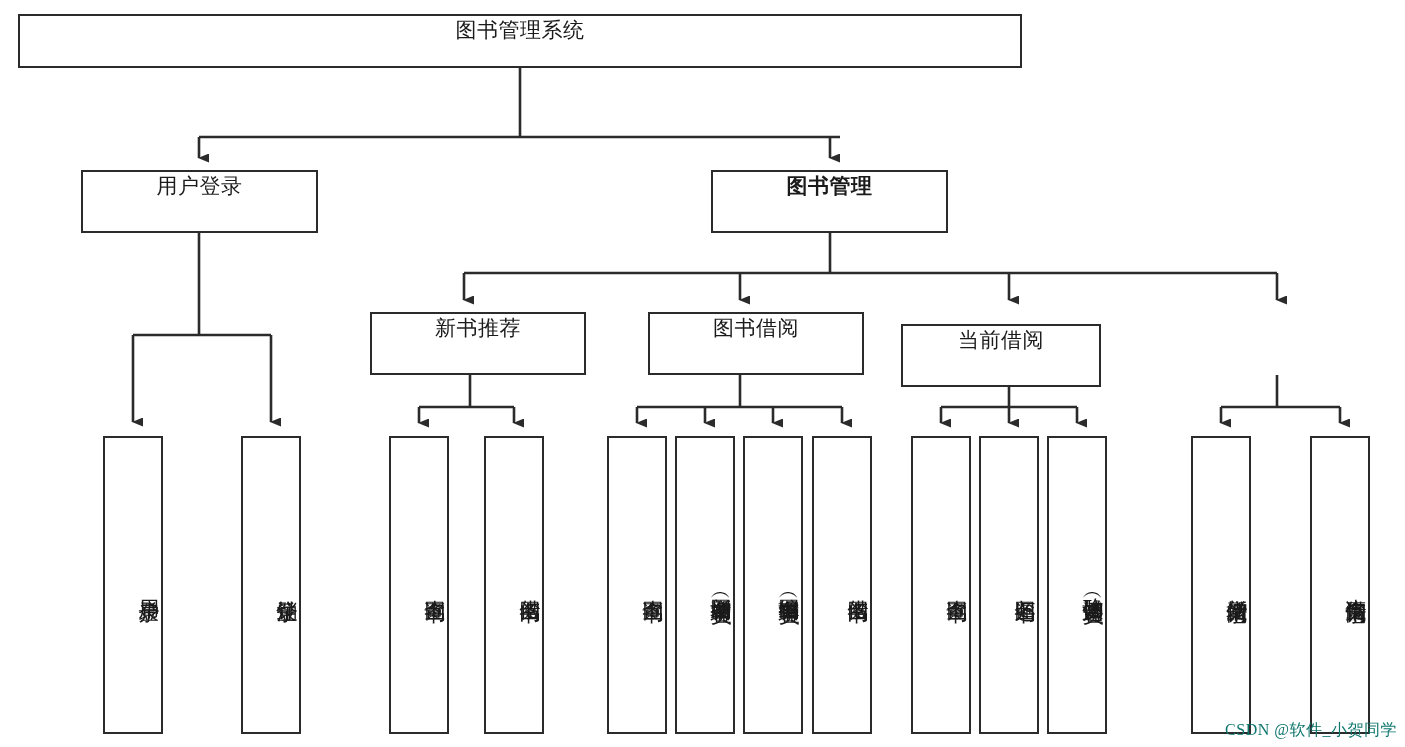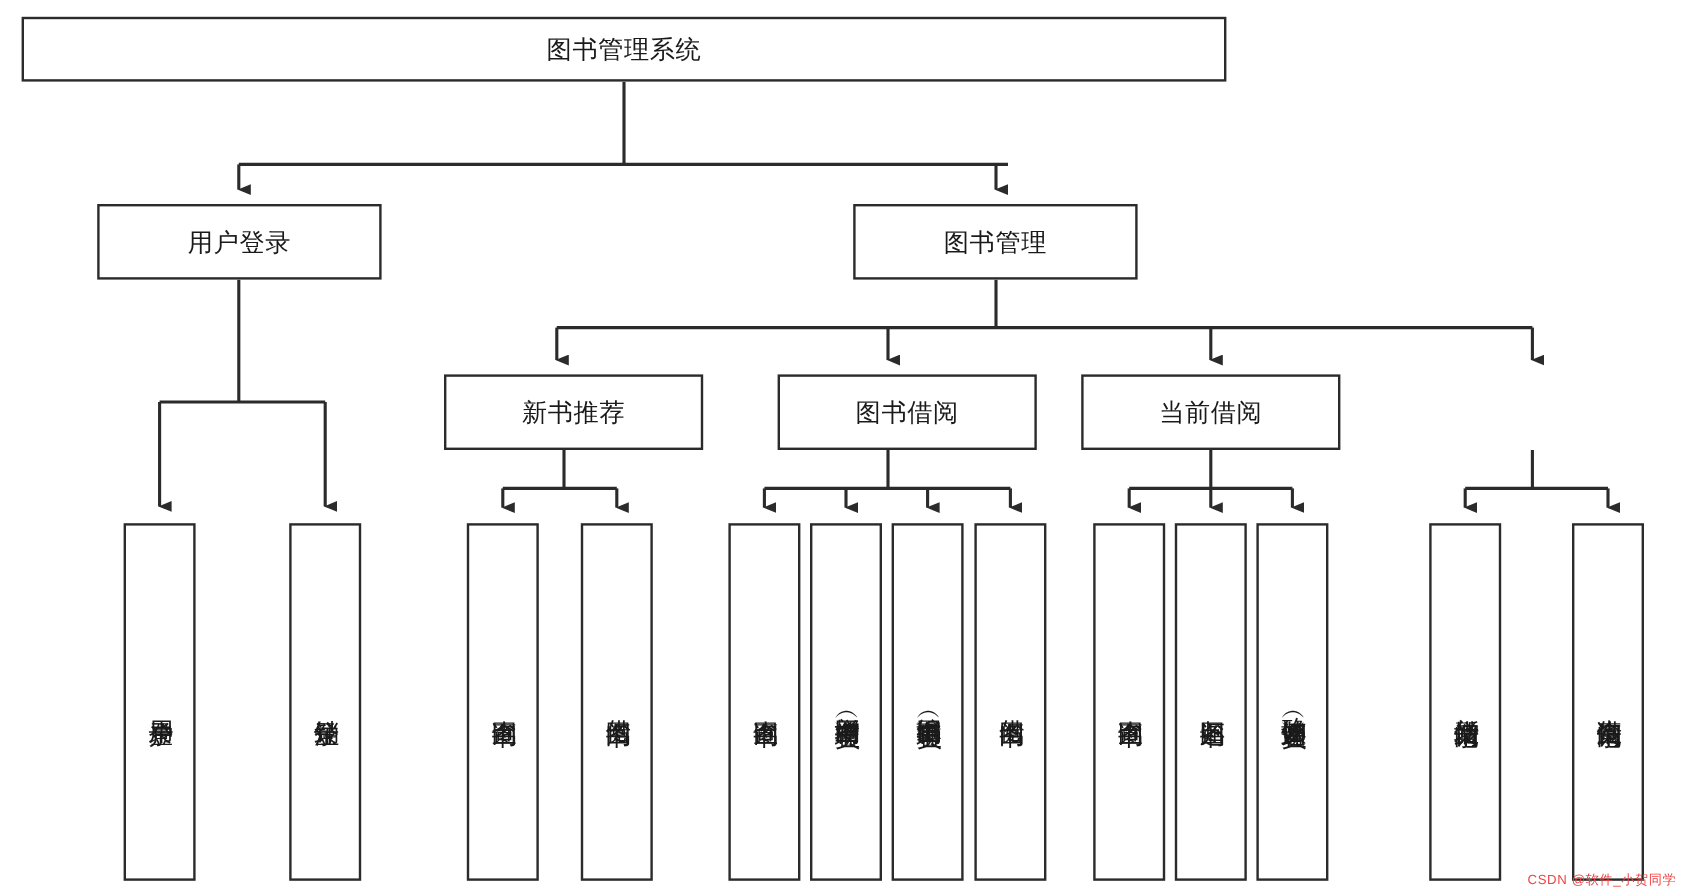--- a/index.html
+++ b/index.html
@@ -24,21 +24,20 @@
     width: 1405px;
     height: 747px;
     pointer-events: none;
   }
   .node {
     position: absolute;
     box-sizing: border-box;
     background: #ffffff;
     border: 2px solid #2b2b2b;
     display: flex;
-    align-items: center;
     justify-content: center;
     color: #1a1a1a;
   }
   .node.horiz {
     font-size: 21px;
     letter-spacing: 0.5px;
   }
   .node.vert {
     writing-mode: vertical-rl;
     text-orientation: upright;
@@ -54,24 +53,25 @@
     white-space: normal;
     text-align: center;
   }
   .label {
     white-space: nowrap;
   }
   .watermark {
     position: absolute;
     right: 8px;
     bottom: 6px;
-    font-size: 11px;
-    color: #ef4444;
+    font-size: 16px;
+    color: #0f766e;
     letter-spacing: 0.5px;
     white-space: nowrap;
+    font-family: Liberation Serif, serif;
   }
 </style>
 </head>
 <body>
 
 <div id="canvas">
 
   <svg class="connectors" viewBox="0 0 1405 747" xmlns="http://www.w3.org/2000/svg">
     <defs>
       <marker id="arrow" markerWidth="10" markerHeight="11" refX="4.5" refY="10" orient="auto" markerUnits="userSpaceOnUse">
@@ -122,31 +122,31 @@
     </g>
   </svg>
 
   <div class="node horiz" style="left:18px; top:14px; width:1004px; height:54px;">
     <span class="label">图书管理系统</span>
   </div>
 
   <div class="node horiz" style="left:81px; top:170px; width:237px; height:63px;">
     <span class="label">用户登录</span>
   </div>
-  <div class="node horiz" style="left:711px; top:170px; width:237px; height:63px;">
+  <div class="node horiz" style="left:711px; top:170px; width:237px; height:63px;font-weight:bold;">
     <span class="label">图书管理</span>
   </div>
 
   <div class="node horiz" style="left:370px; top:312px; width:216px; height:63px;">
     <span class="label">新书推荐</span>
   </div>
   <div class="node horiz" style="left:632px; top:312px; width:216px; height:63px;margin-left:16px;">
     <span class="label">图书借阅</span>
   </div>
-  <div class="node horiz" style="left:901px; top:312px; width:216px; height:63px;">
+  <div class="node horiz" style="left:901px; top:324px; width:200px; height:63px;">
     <span class="label">当前借阅</span>
   </div>
 
   <div class="node vert" style="left:103px; top:436px; width:60px; height:298px;">
     <span class="vlabel">用户登录</span>
   </div>
   <div class="node vert" style="left:241px; top:436px; width:60px; height:298px;">
     <span class="vlabel">注销登录</span>
   </div>
 

